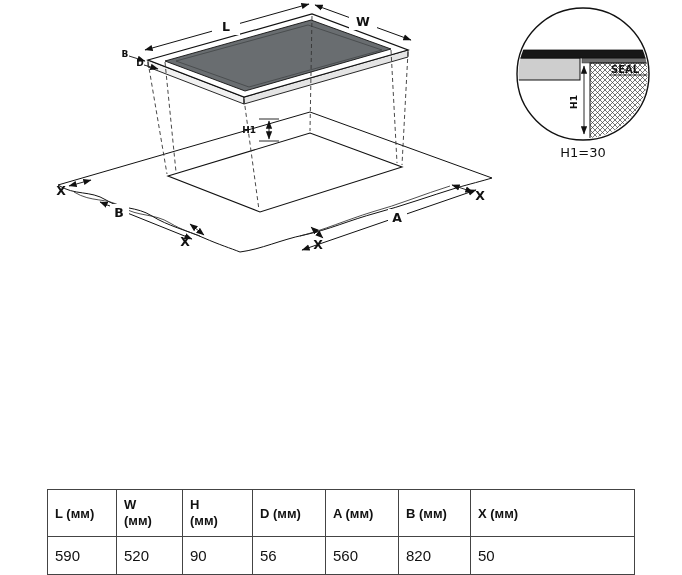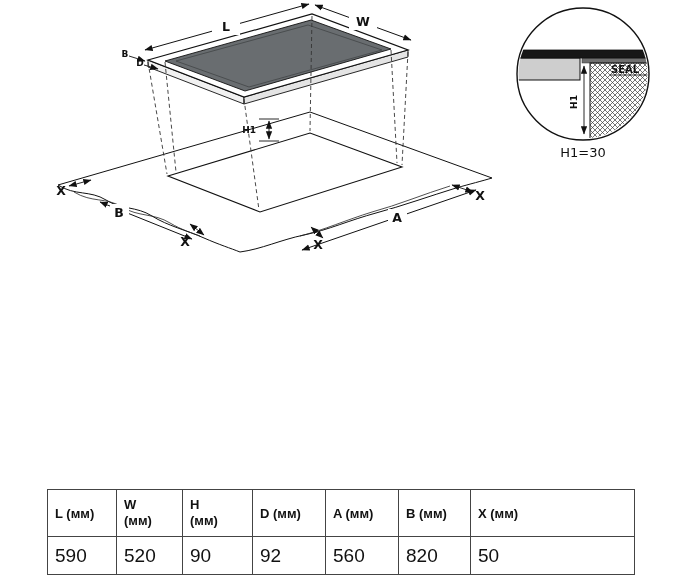--- a/index.html
+++ b/index.html
@@ -7,21 +7,21 @@
   #diagram-svg{position:absolute;left:0;top:0;}
   .dim-label{font-family:"DejaVu Sans",sans-serif;font-weight:bold;font-size:12.5px;fill:#111;}
   .dim-label-sm{font-family:"DejaVu Sans",sans-serif;font-weight:bold;font-size:9px;fill:#111;}
   .detail-label{font-family:"DejaVu Sans",sans-serif;font-weight:bold;font-size:10px;fill:#111;}
   .detail-label-sm{font-family:"DejaVu Sans",sans-serif;font-weight:bold;font-size:9px;fill:#111;}
   .h1-value{font-family:"DejaVu Sans",sans-serif;font-size:13px;fill:#111;}
   table.dims{position:absolute;left:47px;top:489px;width:587px;border-collapse:collapse;table-layout:fixed;background:#fff;padding-left:36px;}
   .dims th,.dims td{border:1px solid #444;text-align:left;vertical-align:middle;padding:2px 7px;color:#111;overflow:hidden;}
   .dims th{font-size:13px;font-weight:bold;height:42px;white-space:nowrap;}
   .dims th .hw{width:40px;white-space:normal;line-height:1.25;}
-  .dims td{font-size:19px;font-weight:normal;height:33px;}
+  .dims td{font-size:15px;font-weight:normal;height:33px;}
 </style>
 </head>
 <body>
 
 <svg id="diagram-svg" width="682" height="480" viewBox="0 0 682 480" xmlns="http://www.w3.org/2000/svg">
   <defs>
     <marker id="arr" viewBox="0 0 10 10" refX="8.5" refY="5" markerWidth="9" markerHeight="9" markerUnits="userSpaceOnUse" orient="auto-start-reverse">
       <path d="M0,1.5 L9,5 L0,8.5 z" fill="#111"></path>
     </marker>
     <pattern id="xhatch" width="5" height="5" patternUnits="userSpaceOnUse">
@@ -156,19 +156,19 @@
       <th>A (мм)</th>
       <th>B (мм)</th>
       <th>X (мм)</th>
     </tr>
   </thead>
   <tbody>
     <tr>
       <td>590</td>
       <td>520</td>
       <td>90</td>
-      <td>92</td>
+      <td>56</td>
       <td>560</td>
       <td>820</td>
       <td>50</td>
     </tr>
   </tbody>
 </table>
 
 </body></html>

